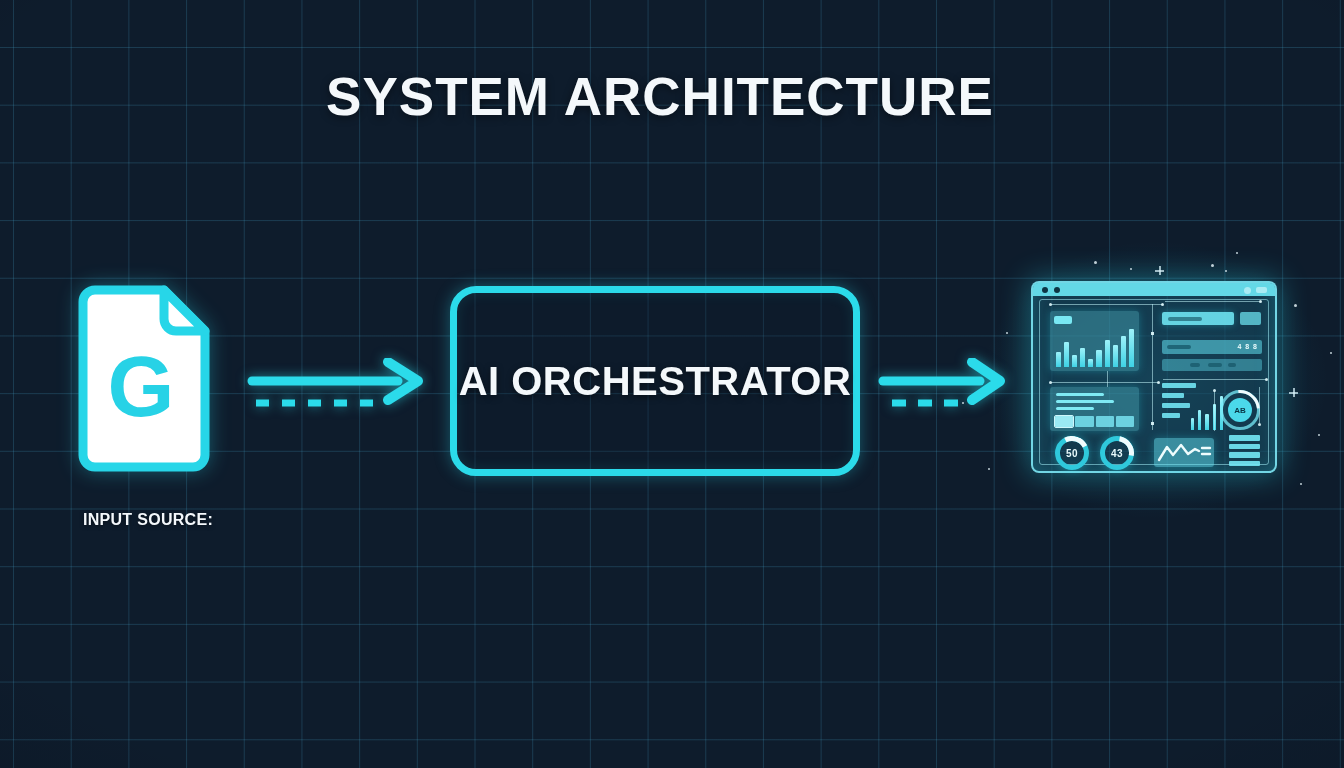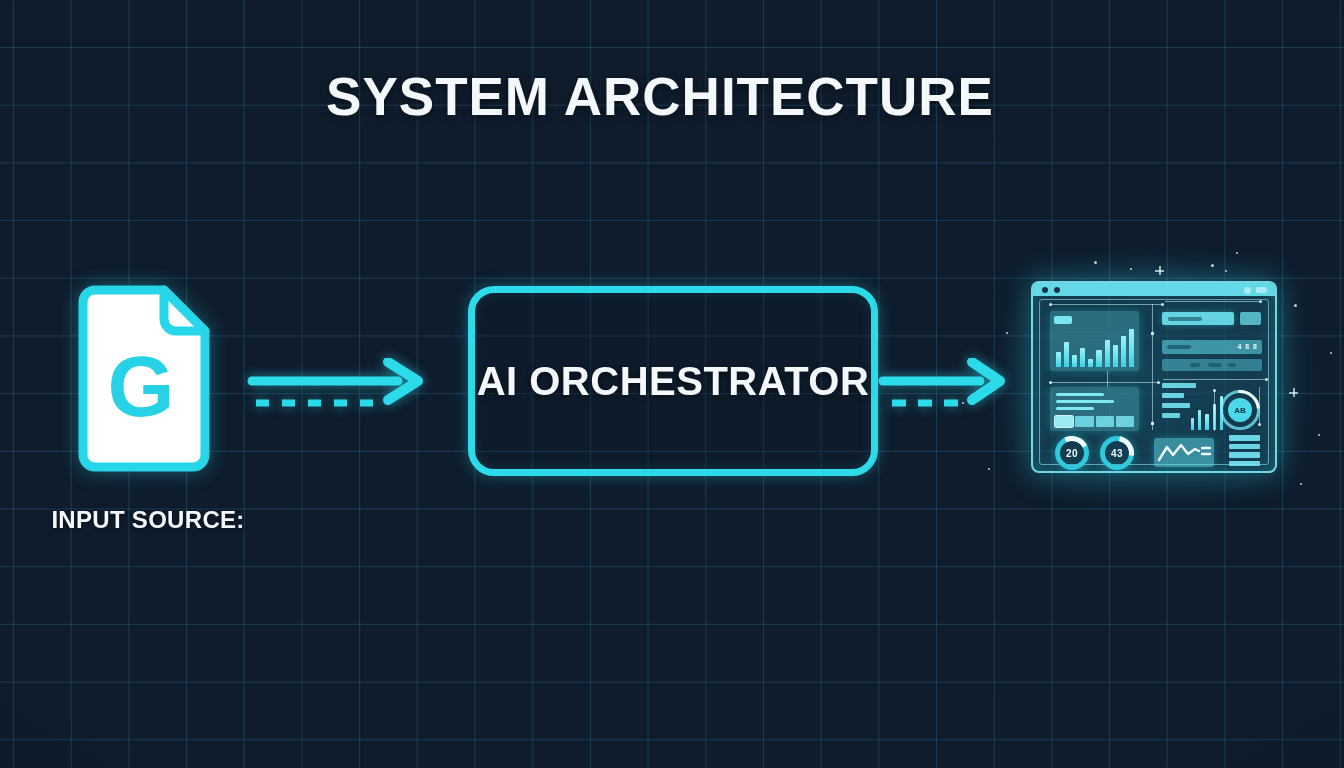--- a/index.html
+++ b/index.html
@@ -33,21 +33,21 @@
     color:var(--white);font-size:53px;font-weight:800;letter-spacing:1px;
     transform:translateX(-12px);
     text-shadow:0 2px 8px rgba(0,0,0,.45);
   }
 
   
   .caption{
     color:var(--white);font-weight:700;letter-spacing:.3px;
     text-shadow:0 1px 4px rgba(0,0,0,.5);
   }
-  .caption-input{left:38px;top:506px;width:220px;text-align:center;font-size:24px;line-height:28px;}
+  .caption-input{left:38px;top:506px;width:220px;text-align:center;font-size:16px;line-height:28px;}
   .caption-proc{left:430px;top:505px;width:450px;text-align:center;font-size:18px;}
   .caption-out{left:960px;top:533px;width:384px;text-align:center;font-size:18.5px;}
 
   
   .doc-icon{left:78px;top:285px;width:132px;height:187px;filter:drop-shadow(0 0 10px rgba(43,219,234,.35));}
   .doc-letter{
     position:absolute;left:0;top:58px;width:126px;text-align:center;
     color:#27d2e6;font-size:86px;font-weight:700;line-height:1;
   }
 
@@ -56,21 +56,20 @@
   .arrow1{left:246px;top:358px;}
   .arrow2{left:876px;top:358px;}
 
   
   .orchestrator{
     left:450px;top:286px;width:410px;height:190px;
     border:7px solid var(--accent);border-radius:26px;
     display:flex;align-items:center;justify-content:center;
     box-shadow:0 0 16px rgba(43,219,234,.35), inset 0 0 14px rgba(43,219,234,.12);
     background:rgba(10,24,38,.25);
-    margin-left:18px;
   }
   .orchestrator-label{
     color:var(--white);font-size:40px;font-weight:800;letter-spacing:.5px;
     text-shadow:0 2px 6px rgba(0,0,0,.5);
   }
 
   
   .window-glow{
     left:975px;top:235px;width:360px;height:290px;z-index:0;pointer-events:none;
     background:radial-gradient(ellipse at center, rgba(45,205,235,.17), transparent 68%);
@@ -232,21 +231,21 @@
         </div>
       <div class="thumbs">
           <div class="thumb"></div>
           <div class="thumb"></div>
           <div class="thumb"></div>
           <div class="thumb"></div>
         </div>
     </div>
 
     <div class="db gauge gauge-left">
-      <span class="gauge-val">20</span>
+      <span class="gauge-val">50</span>
     </div>
     <div class="db gauge gauge-right">
       <span class="gauge-val">43</span>
     </div>
 
     <div class="db row1-bar">
       <span class="row1-stripe"></span>
     </div>
     <div class="db row1-btn"></div>
 

